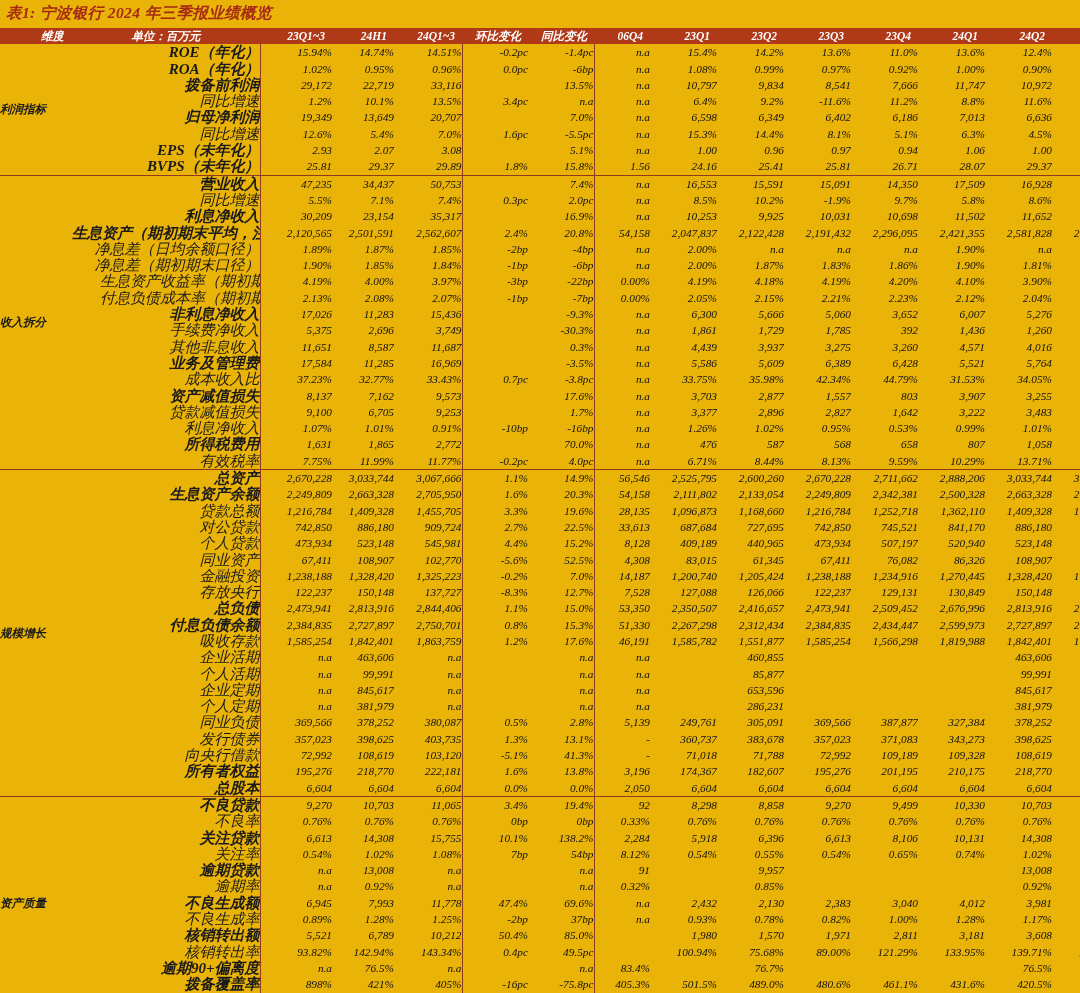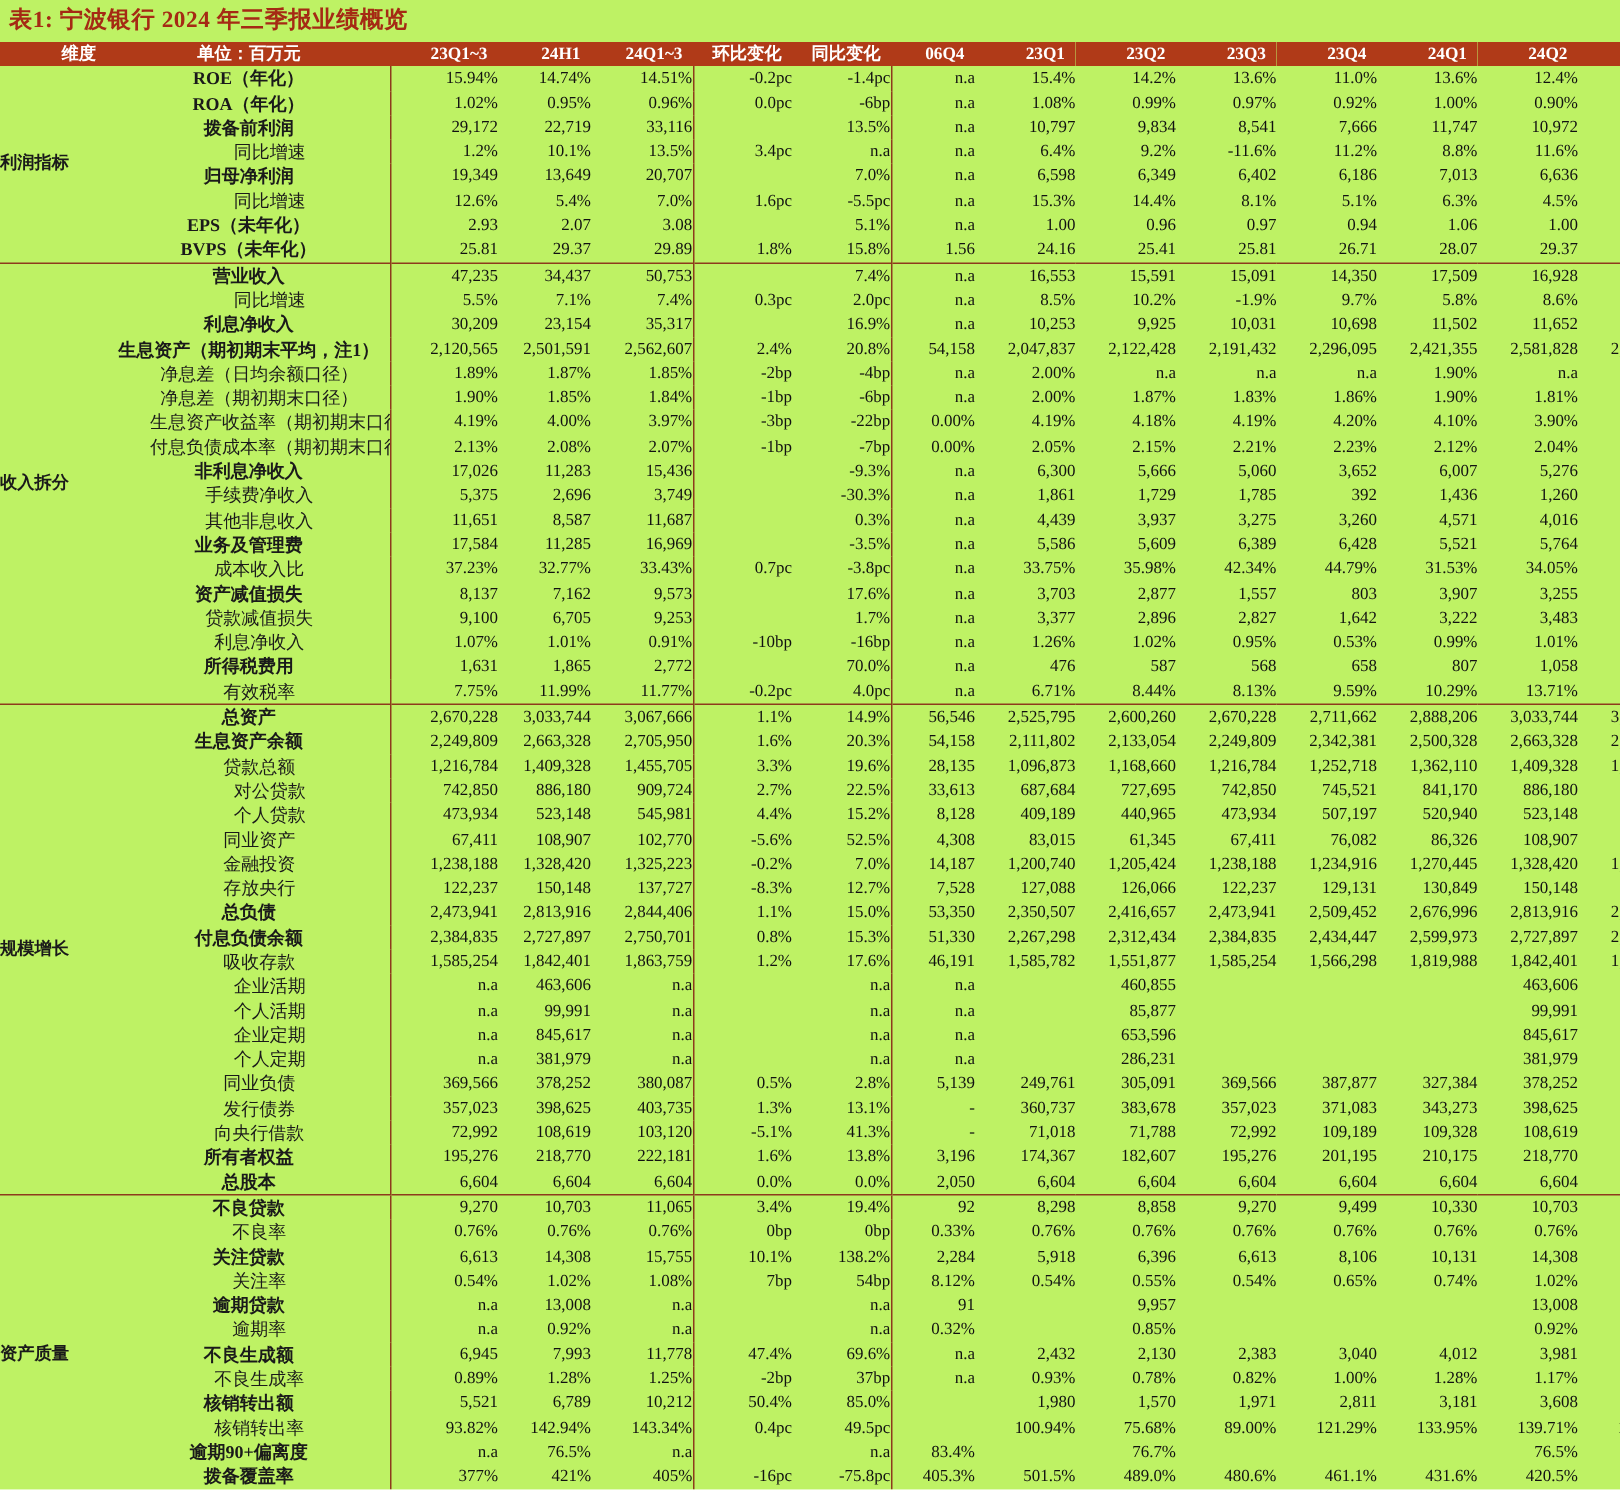--- a/index.html
+++ b/index.html
@@ -5,22 +5,23 @@
   * { box-sizing: border-box; }
   html, body {
     margin: 0; padding: 0;
     background: #ffffff;
     font-family: "Liberation Serif", "DejaVu Serif", serif;
   }
   #page {
     width: 1080px;
     height: 993px;
     position: relative;
-    background: #bef264;
+    background: #eab308;
     overflow: hidden;
+    font-style: italic;
   }
   .title {
     font-family: "Liberation Serif", "DejaVu Serif", serif;
     font-size: 15.5px;
     font-weight: bold;
     color: #a52a14;
     padding: 3px 0 4px 6px;
     letter-spacing: 0.4px;
     white-space: nowrap;
   }
@@ -51,22 +52,22 @@
   thead th.h-num { text-align: right; padding-right: 7px; }
 
   td.dim {
     text-align: left;
     padding-left: 8px;
     font-weight: bold;
     font-size: 11.5px;
     color: #1a1a1a;
   }
   td.lbl {
-    text-align: center;
-    font-size: 12px;
+    text-align: right;
+    font-size: 15px;
     color: #1a1a1a;
   }
   td.lbl.l0 { padding-left: 8px;  font-weight: bold; }
   td.lbl.l1 { padding-left: 22px; font-weight: normal; }
   td.lbl.l2 { padding-left: 36px; font-weight: normal; }
   td.num {
     text-align: right;
     padding-right: 7px;
     font-size: 11.3px;
     color: #111111;
@@ -1037,21 +1038,21 @@
           <td class="num"></td>
           <td class="num">76.7%</td>
           <td class="num"></td>
           <td class="num"></td>
           <td class="num"></td>
           <td class="num">76.5%</td>
           <td class="num">n.a</td>
         </tr>
         <tr class="">
           <td class="lbl l0">拨备覆盖率</td>
-          <td class="num vl-left">377%</td>
+          <td class="num vl-left">898%</td>
           <td class="num">421%</td>
           <td class="num vl-right">405%</td>
           <td class="num">-16pc</td>
           <td class="num vl-right">-75.8pc</td>
           <td class="num">405.3%</td>
           <td class="num">501.5%</td>
           <td class="num">489.0%</td>
           <td class="num">480.6%</td>
           <td class="num">461.1%</td>
           <td class="num">431.6%</td>

